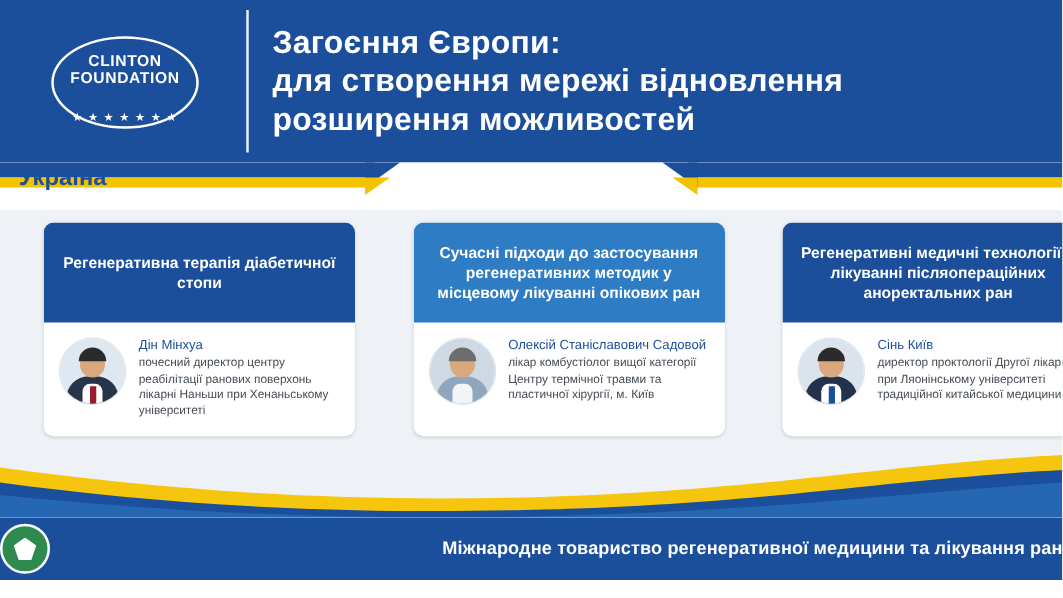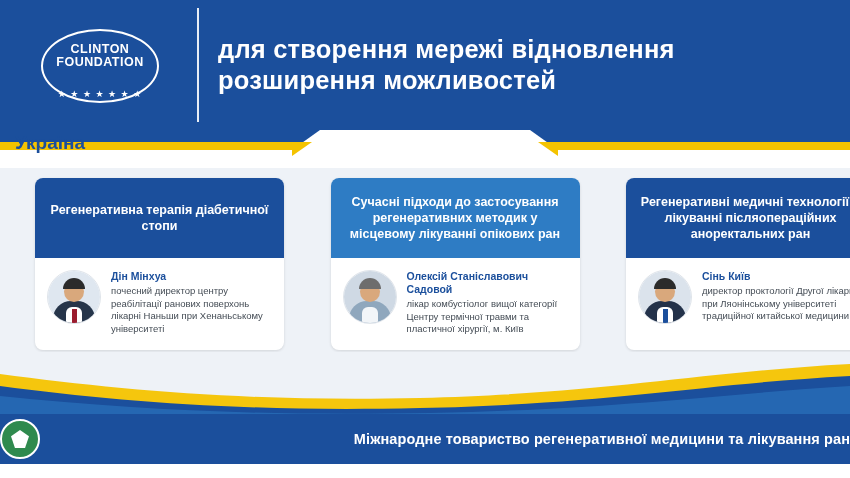--- a/index.html
+++ b/index.html
@@ -274,21 +274,21 @@
     bottom: -2px;
     width: 5px; height: 16px;
     margin-left: -2.5px;
     background: #9b1c2e;
   }
   .person {
     flex: 1;
   }
   .person-name {
     font-size: 10.5px;
-    font-weight: bold;
+    font-weight: normal;
     color: #1b4f9c;
     margin-bottom: 2px;
     line-height: 13px;
   }
   .person-role {
     font-size: 9.5px;
     color: #444c55;
     line-height: 12.5px;
   }
 
@@ -408,20 +408,21 @@
   <div class="header">
     <div class="logo-block">
       <div class="logo-mark">
         <div class="logo-ring"></div>
         <div class="logo-title">CLINTON FOUNDATION</div>
         <div class="logo-stars">★ ★ ★ ★ ★ ★ ★</div>
       </div>
     </div>
     <div class="logo-divider"></div>
     <div class="header-title">
+      <div>Загоєння Європи:</div>
       <div>для створення мережі відновлення</div>
       <div>розширення можливостей</div>
     </div>
   </div>
 
   <div class="ribbon">
     <div class="ribbon-blue-left"></div>
     <div class="ribbon-yellow-left"></div>
     <div class="ribbon-angle-left"></div>
     <div class="ribbon-angle-left2"></div>

